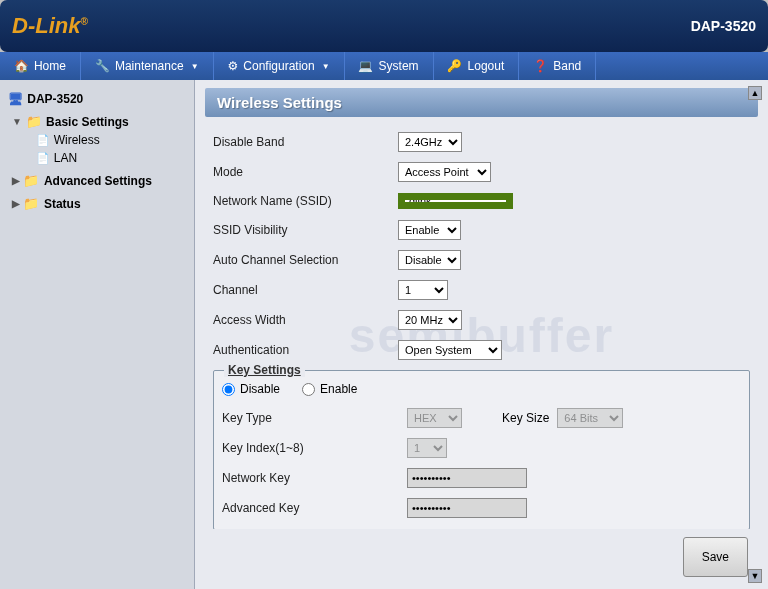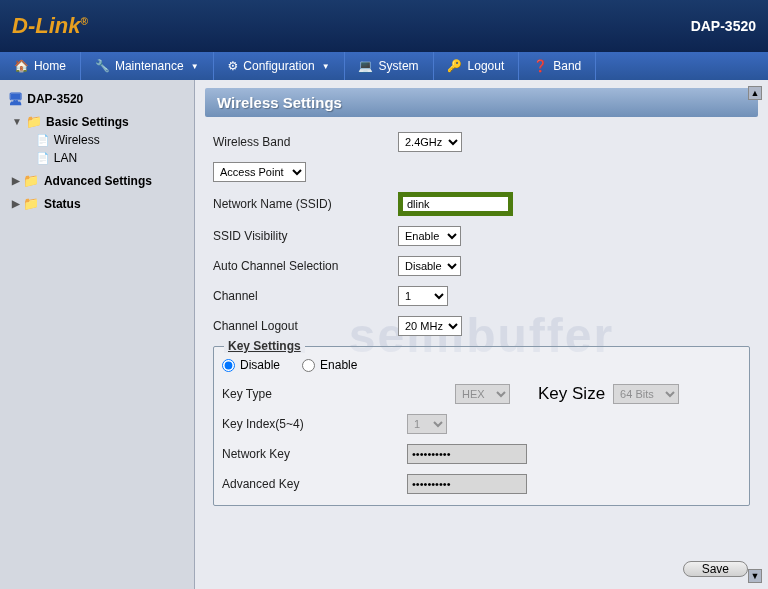--- a/index.html
+++ b/index.html
@@ -1,19 +1,19 @@
 <!DOCTYPE html>
 <html><head>
   <meta charset="utf-8">
   <style>
     * { margin: 0; padding: 0; box-sizing: border-box; }
     body { width: 768px; height: 589px; font-family: Arial, sans-serif; font-size: 12px; background: #c0c0c0; overflow: hidden; }
 
     
-    #header { background: linear-gradient(180deg, #1a3a6b 0%, #0d2450 100%); height: 52px; display: flex; align-items: center; padding: 0 12px; justify-content: space-between; }
+    #header { background: linear-gradient(180deg, #1a3a6b 0%, #0d2450 100%); height: 52px; display: flex; align-items: center; padding: 0 12px; justify-content: space-between; border-radius: 7px; }
     #logo { color: white; font-size: 22px; font-weight: bold; font-style: italic; }
     #logo span { color: #e8a020; }
     #device-name { color: white; font-size: 14px; font-weight: bold; }
 
     
     #navbar { background: linear-gradient(180deg, #3a6abf 0%, #2a559a 100%); height: 28px; display: flex; align-items: stretch; }
     .nav-item { display: flex; align-items: center; padding: 0 14px; color: white; font-size: 12px; cursor: pointer; gap: 5px; border-right: 1px solid #4a7ace; }
     .nav-arrow { font-size: 8px; margin-left: 2px; }
 
     
@@ -47,31 +47,31 @@
     .form-row { display: flex; align-items: center; padding: 5px 8px; min-height: 28px; }
     .form-label { width: 185px; font-size: 12px; color: #222; flex-shrink: 0; }
     .form-control { display: flex; align-items: center; justify-content: flex-end; }
 
     
     #key-settings-group { border: 1px solid #8899aa; background: rgba(255,255,255,0.3); margin: 5px 8px; padding: 4px 0 6px 0; border-radius: 2px; position: relative; }
     #key-settings-legend { position: absolute; top: -8px; left: 10px; background: #e8eaf0; padding: 0 4px; font-size: 12px; color: #333; font-weight: bold; text-decoration: underline; }
 
     
     select { font-size: 11px; background: white; border: 1px solid #888; padding: 1px 2px; height: 20px; }
-    input[type="text"] { font-size: 11px; border: 5px solid #4d7c0f; padding: 1px 4px; height: 24px; width: 115px; }
+    input[type="text"] { font-size: 11px; border: 7px solid #4d7c0f; padding: 1px 4px; height: 16px; width: 115px; }
     input[type="password"] { font-size: 11px; border: 1px solid #888; padding: 1px 4px; height: 20px; width: 120px; }
     input[type="radio"] { margin-right: 3px; }
 
     
     select:disabled { background: #d0d0d0; color: #666; }
     input:disabled { background: #d0d0d0; }
 
     
     #save-area { display: flex; justify-content: flex-end; padding: 8px 10px 4px; }
-    #save-btn { background: linear-gradient(180deg, #f0f0f0, #d0d0d0); border: 1px solid #888; padding: 0 18px; font-size: 12px; cursor: pointer; border-radius: 8px; }
+    #save-btn { background: linear-gradient(180deg, #f0f0f0, #d0d0d0); border: 1px solid #888; padding: 12px 18px; font-size: 12px; cursor: pointer; border-radius: 3px; }
 
     
     #scroll-icon-top { position: absolute; top: 6px; right: 6px; width: 14px; height: 14px; background: #b0b8c8; border: 1px solid #888; display: flex; align-items: center; justify-content: center; font-size: 9px; z-index: 2; }
     #scroll-icon-bottom { position: absolute; bottom: 6px; right: 6px; width: 14px; height: 14px; background: #b0b8c8; border: 1px solid #888; display: flex; align-items: center; justify-content: center; font-size: 9px; z-index: 2; }
   </style>
 </head>
 <body>
 
 <div id="app">
 
@@ -158,30 +158,31 @@
       <div id="watermark">semibuffer</div>
       <div id="scroll-icon-top">▲</div>
       <div id="content-inner">
         <div id="page-title-bar">
           <h2>Wireless Settings</h2>
         </div>
 
         <div id="form-area">
 
           <div class="form-row">
-            <div class="form-label">Wireless Band</div>
+            <div class="form-label">Disable Band</div>
             <div class="form-control">
               <select>
                 <option>2.4GHz</option>
                 <option>5GHz</option>
               </select>
             </div>
           </div>
 
           <div class="form-row">
+            <div class="form-label">Mode</div>
             <div class="form-control">
               <select>
                 <option selected="">Access Point</option>
                 <option>WDS</option>
                 <option>WDS with AP</option>
               </select>
             </div>
           </div>
 
           <div class="form-row">
@@ -217,65 +218,75 @@
               <select style="width:50px;">
                 <option selected="">1</option>
                 <option>2</option><option>3</option><option>4</option><option>5</option>
                 <option>6</option><option>7</option><option>8</option><option>9</option>
                 <option>10</option><option>11</option>
               </select>
             </div>
           </div>
 
           <div class="form-row">
-            <div class="form-label">Channel Logout</div>
+            <div class="form-label">Access Width</div>
             <div class="form-control">
               <select>
                 <option selected="">20 MHz</option>
                 <option>40 MHz</option>
               </select>
             </div>
           </div>
 
+          <div class="form-row">
+            <div class="form-label">Authentication</div>
+            <div class="form-control">
+              <select>
+                <option selected="">Open System</option>
+                <option>WPA-Personal</option>
+                <option>WPA2-Personal</option>
+              </select>
+            </div>
+          </div>
 
           <div id="key-settings-group">
             <div id="key-settings-legend">Key Settings</div>
 
             <div class="form-row">
               <div class="form-control" style="gap:10px; display:flex; align-items:center;">
                 <label style="display:flex;align-items:center;gap:2px;">
                   <input type="radio" name="encryption" checked="" style="">
                   <span>Disable</span>
                 </label>
                 <label style="display:flex;align-items:center;gap:2px; margin-left:12px;">
                   <input type="radio" name="encryption" style="">
                   <span>Enable</span>
                 </label>
               </div>
             </div>
 
             <div class="form-row">
               <div class="form-label">Key Type</div>
-              <div class="form-control" style="display:flex;align-items:center;gap:28px;margin-left:48px;">
+              <div class="form-control" style="display:flex;align-items:center;gap:40px;">
                 <select disabled="" style="width:55px;">
                   <option selected="">HEX</option>
                   <option>ASCII</option>
                 </select>
                 <span style="display:flex;align-items:center;gap:8px;">
-                  <span style="font-size:17px;">Key Size</span>
+                  <span style="font-size:12px;">Key Size</span>
                   <select disabled="">
                     <option selected="">64 Bits</option>
                     <option>128 Bits</option>
                   </select>
                 </span>
               </div>
             </div>
 
             <div class="form-row">
-              <div class="form-label">Key Index(5~4)</div>
+              <div class="form-label">Key Index(1~8)</div>
               <div class="form-control">
                 <select disabled="" style="width:40px;">
                   <option selected="">1</option>
                   <option>2</option><option>3</option><option>4</option>
                 </select>
               </div>
             </div>
 
             <div class="form-row">
               <div class="form-label">Network Key</div>

